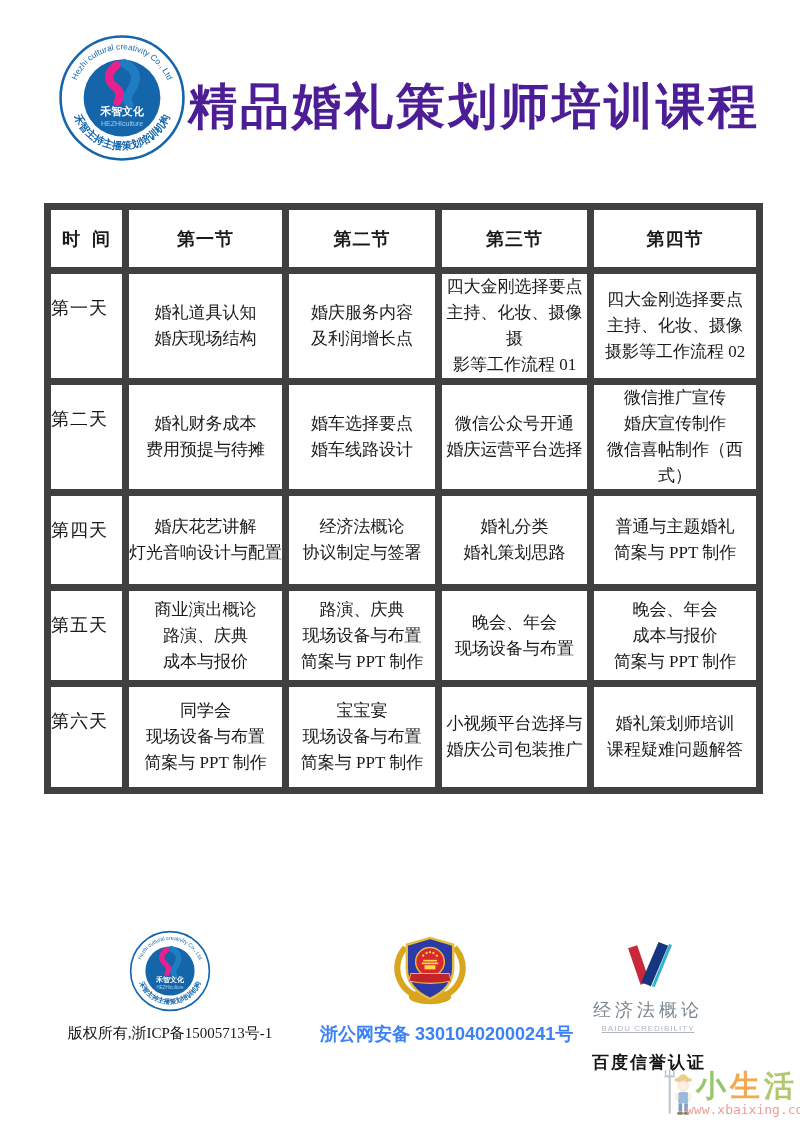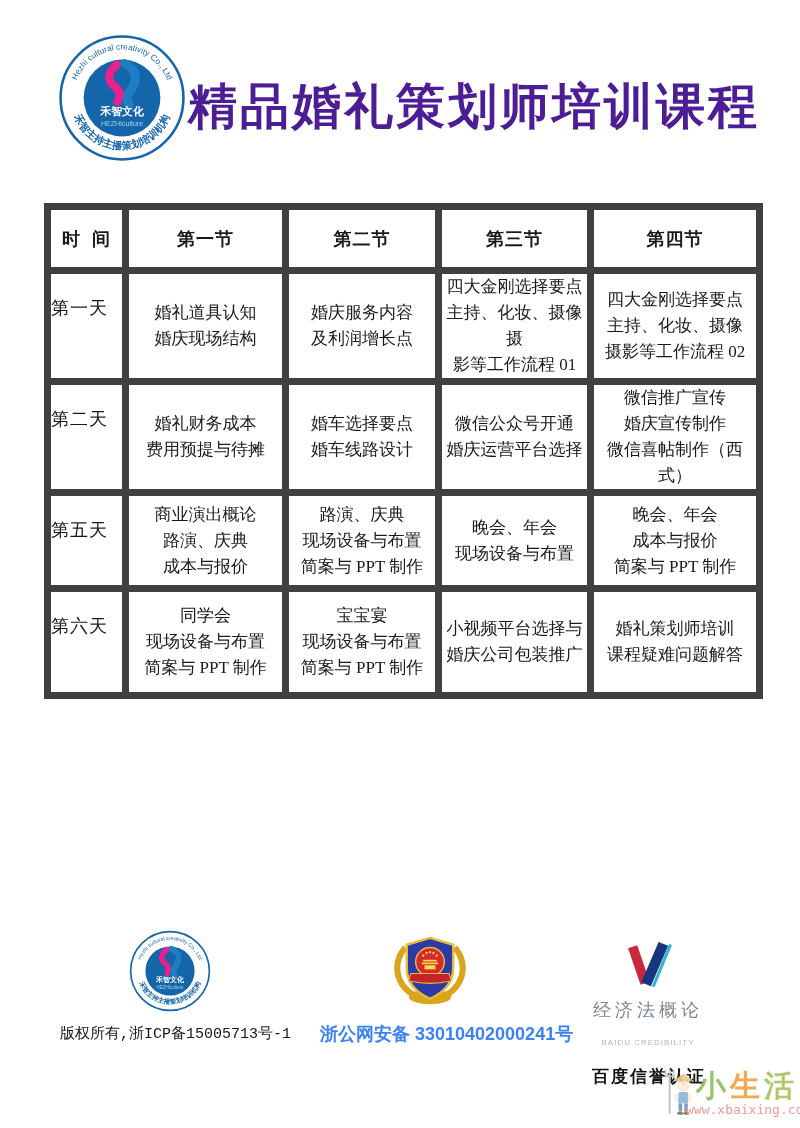--- a/index.html
+++ b/index.html
@@ -29,34 +29,34 @@
     vertical-align:top;padding-top:22px;
     font-size:18px;letter-spacing:1px;
   }
   .course-table td.content{
     vertical-align:middle;text-align:center;font-size:17px;line-height:26px;
   }
   
   .footer-hezhi{position:absolute;left:60px;top:930px;width:220px;text-align:center;}
   .footer-hezhi svg{width:82px;height:82px;}
   .copyright-text{
-    margin-top:8px;font-family:Liberation Mono, monospace;
-    font-size:15px;color:#161616;letter-spacing:0px;white-space:nowrap;text-align:right;
+    margin-top:8px;font-family:Liberation Serif, serif;
+    font-size:15px;color:#161616;letter-spacing:0px;white-space:nowrap;
   }
   .footer-police{position:absolute;left:320px;top:928px;width:220px;text-align:center;}
   .footer-police svg{width:82px;height:80px;}
   .police-text{
     margin-top:10px;font-family:"Liberation Sans","DejaVu Sans",sans-serif;
     font-size:18px;font-weight:bold;color:#3b82f6;white-space:nowrap;
   }
   .footer-baidu{position:absolute;left:592px;top:942px;width:112px;text-align:center;
     font-family:"Liberation Sans","DejaVu Sans",sans-serif;}
   .footer-baidu svg{width:50px;height:48px;}
   .baidu-cn{font-size:18px;color:#7b8690;letter-spacing:4px;margin-top:4px;white-space:nowrap;}
-  .baidu-en{font-size:8px;color:#b0b6bb;letter-spacing:1px;margin-top:16px;white-space:nowrap;}
+  .baidu-en{font-size:8px;color:#b0b6bb;letter-spacing:1px;margin-top:2px;white-space:nowrap;text-decoration:underline;}
   .baidu-caption{font-size:17px;color:#151515;font-weight:600;letter-spacing:2px;margin-top:18px;white-space:nowrap;}
   
   .watermark{position:absolute;left:662px;top:1066px;width:134px;height:56px;opacity:.9;}
   .wm-farmer{position:absolute;left:0;top:2px;width:32px;height:52px;}
   .wm-text{position:absolute;left:34px;top:0px;font-weight:bold;font-size:30px;
     font-family:"DejaVu Sans",sans-serif;letter-spacing:4px;white-space:nowrap;}
   .wm-url{position:absolute;left:24px;top:36px;font-size:13px;
     font-family:"DejaVu Sans Mono",monospace;color:#f0908d;white-space:nowrap;}
 </style>
 </head>
@@ -135,20 +135,39 @@
           <div>婚车线路设计</div>
         </td>
         <td class="content">
           <div>微信公众号开通</div>
           <div>婚庆运营平台选择</div>
         </td>
         <td class="content">
           <div>微信推广宣传</div>
           <div>婚庆宣传制作</div>
           <div>微信喜帖制作（西式）</div>
+        </td>
+      </tr>
+      <tr style="height:95px">
+        <td class="day">第四天</td>
+        <td class="content">
+          <div>婚庆花艺讲解</div>
+          <div>灯光音响设计与配置</div>
+        </td>
+        <td class="content">
+          <div>经济法概论</div>
+          <div>协议制定与签署</div>
+        </td>
+        <td class="content">
+          <div>婚礼分类</div>
+          <div>婚礼策划思路</div>
+        </td>
+        <td class="content">
+          <div>普通与主题婚礼</div>
+          <div>简案与 PPT 制作</div>
         </td>
       </tr>
       <tr style="height:96px">
         <td class="day">第五天</td>
         <td class="content">
           <div>商业演出概论</div>
           <div>路演、庆典</div>
           <div>成本与报价</div>
         </td>
         <td class="content">

